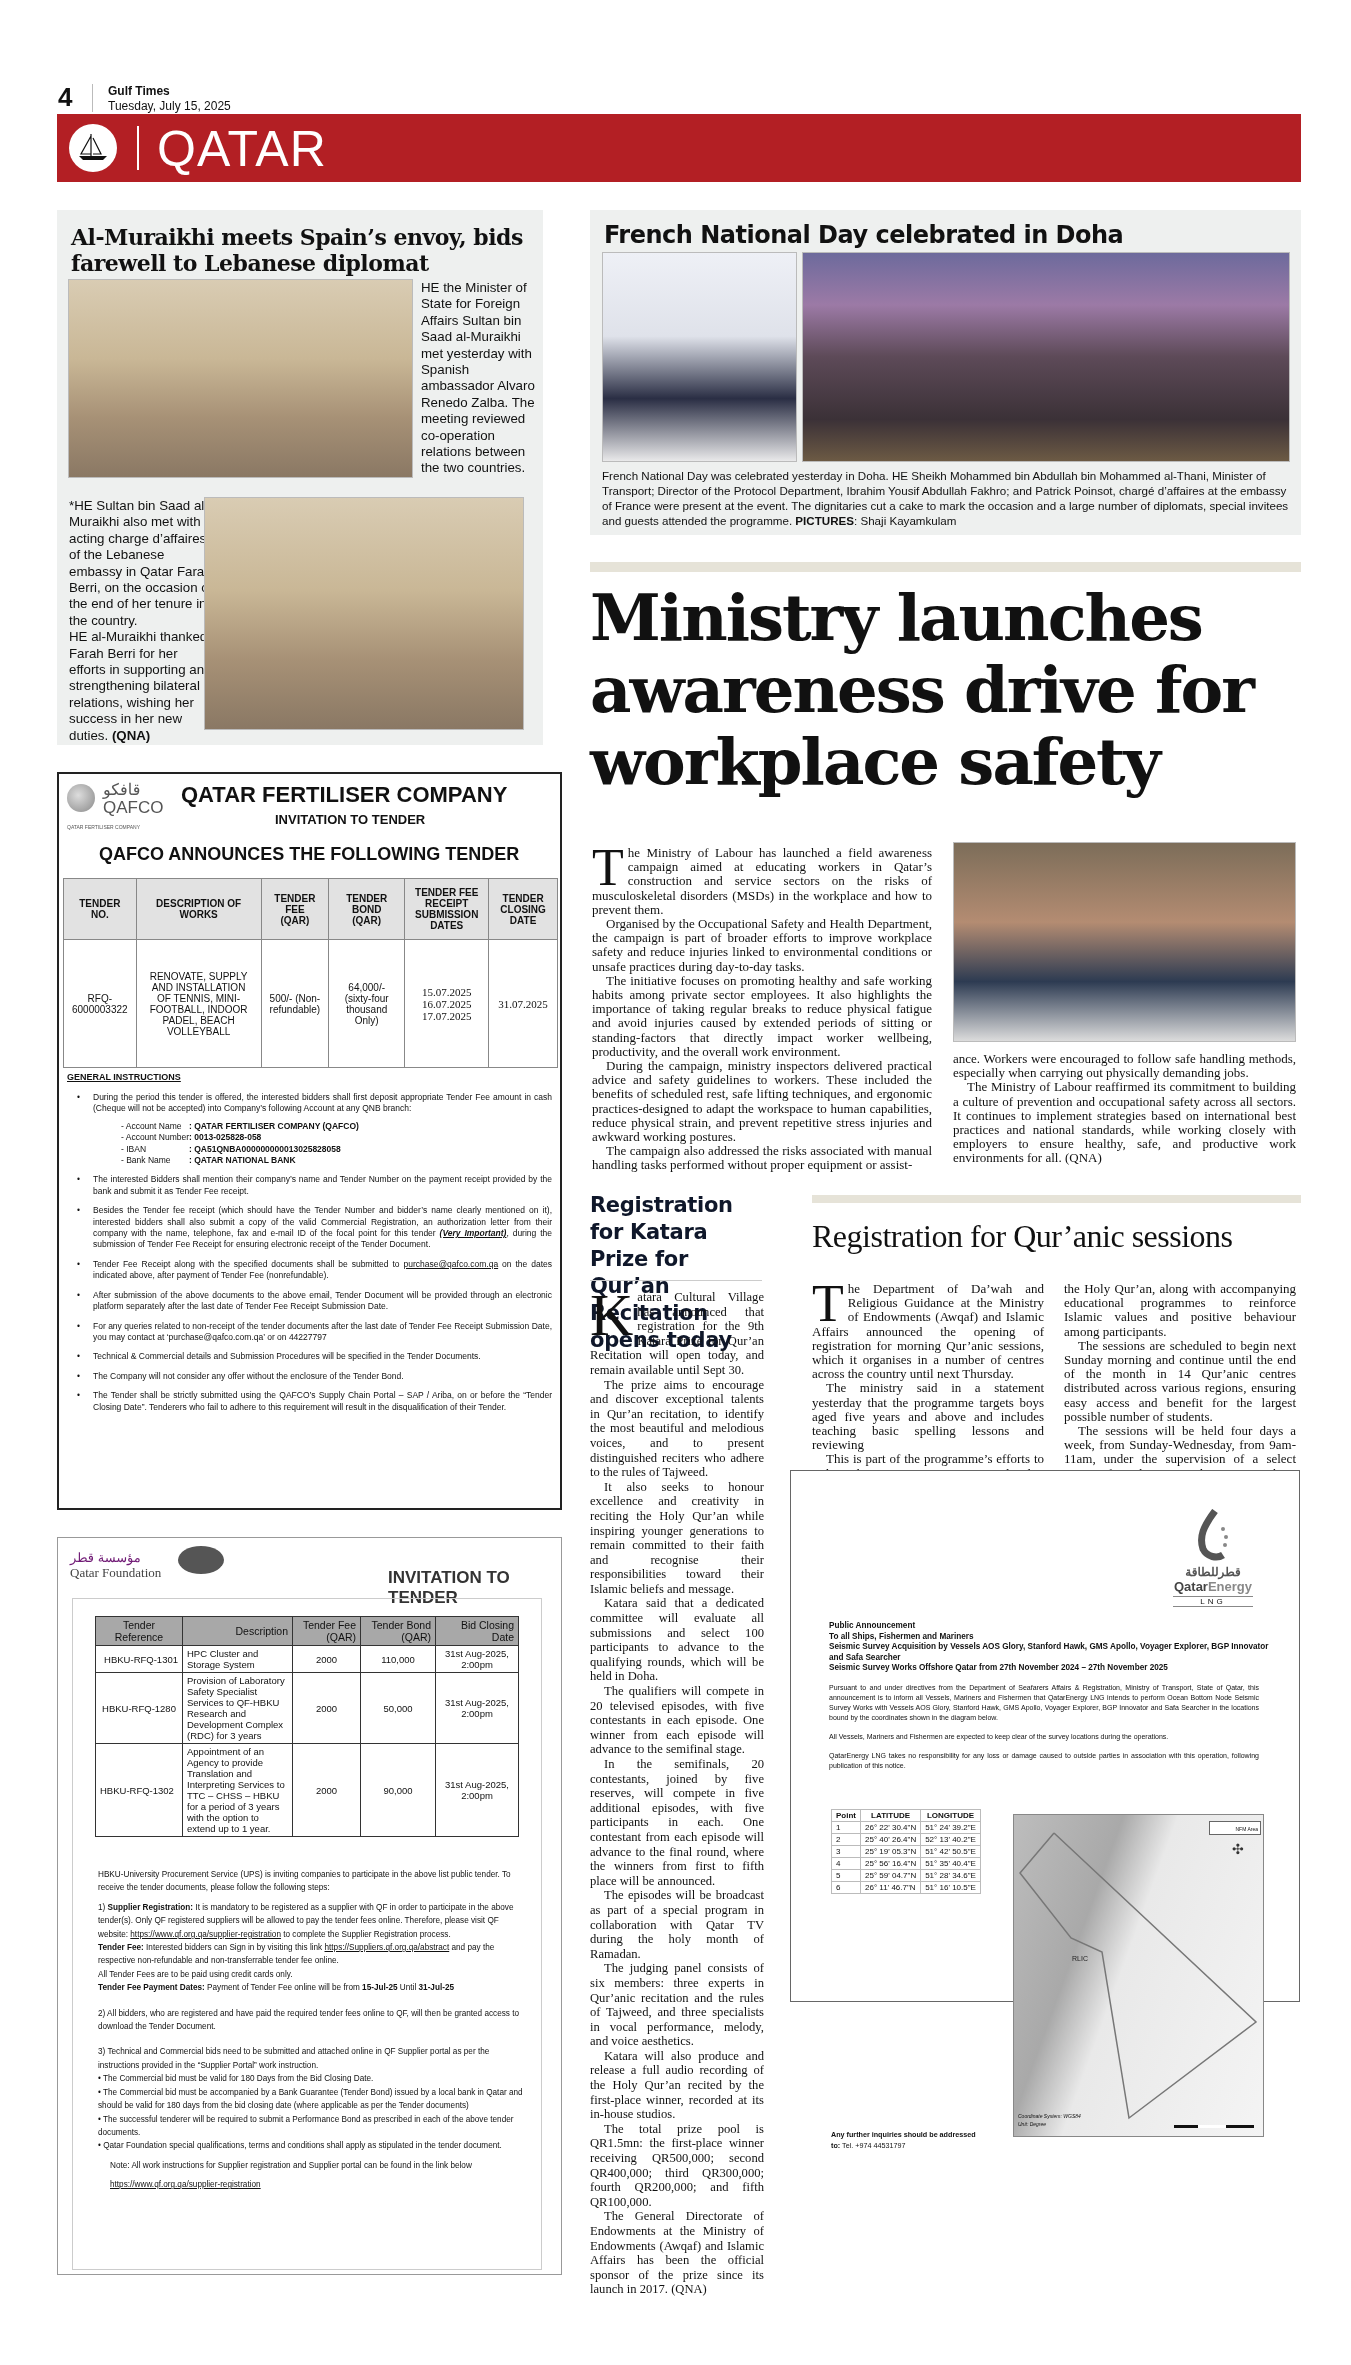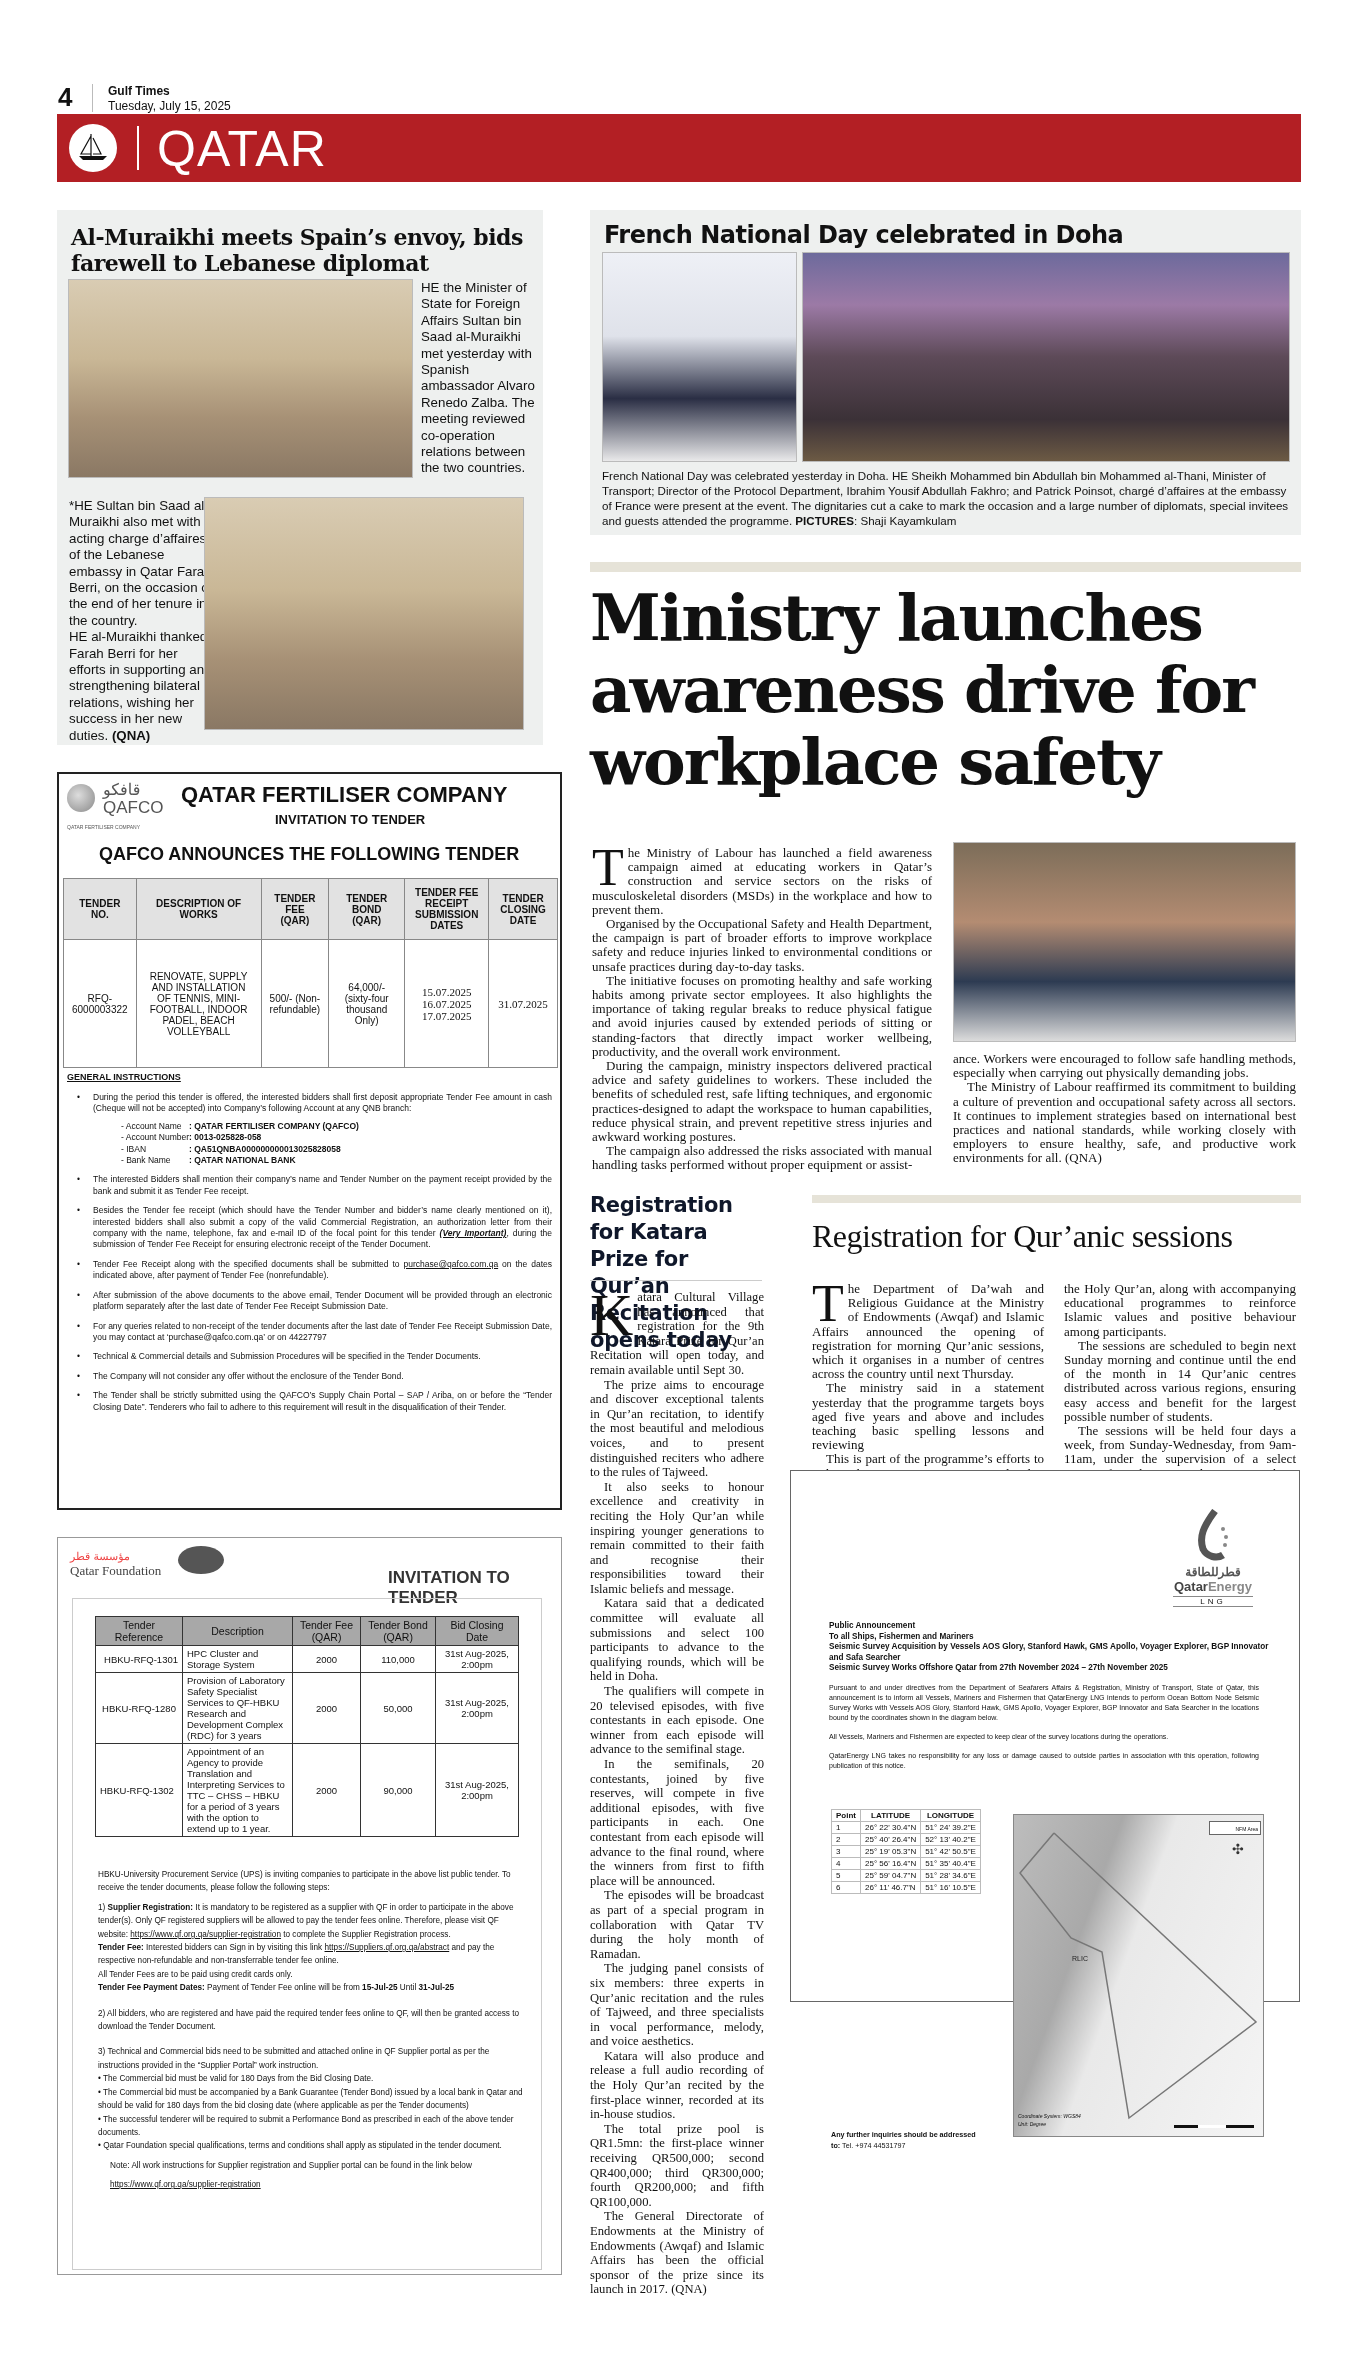--- a/index.html
+++ b/index.html
@@ -31,21 +31,21 @@
 .body p{text-indent:14px}
 .body p.first{text-indent:0}
 .drop{float:left;font-family:"Liberation Serif",serif;font-size:52px;line-height:40px;margin:2px 4px 0 0}
 .green-h{font-family:"DejaVu Sans",sans-serif;font-weight:bold;color:#0f172a;font-size:21px;line-height:27px;letter-spacing:-0.3px}
 .ad{border:2px solid #222;background:#fff}
 .ad2{border:1px solid #999;background:#fff}
 table{border-collapse:collapse}
 .qtab td,.qtab th{border:1px solid #888;font-size:10px;text-align:center;padding:8px;vertical-align:middle}
 .qtab th{background:#e2e2e2;font-weight:bold}
 .qftab td,.qftab th{border:1.5px solid #333;font-size:9.5px;padding:2px 4px;vertical-align:middle}
-.qftab th{background:#a8a8a8;font-weight:normal;text-align:center;font-size:10.5px}
+.qftab th{background:#a8a8a8;font-weight:normal;text-align:right;font-size:10.5px}
 .small{font-size:8.5px;line-height:11.4px}
 .small ul{list-style:none}
 .small li{position:relative;padding-left:26px;margin-bottom:8px;text-align:justify}
 .small li:before{content:"•";position:absolute;left:10px}
 .tiny{font-size:7px;line-height:10px}
 .coord td,.coord th{border:1px solid #bbb;font-size:8px;padding:1px 4px}
 .coord th{font-weight:bold}
 </style>
 </head>
 <body>
@@ -193,21 +193,21 @@
       <li>For any queries related to non-receipt of the tender documents after the last date of Tender Fee Receipt Submission Date, you may contact at ‘purchase@qafco.com.qa’ or on 44227797</li>
       <li>Technical &amp; Commercial details and Submission Procedures will be specified in the Tender Documents.</li>
       <li>The Company will not consider any offer without the enclosure of the Tender Bond.</li>
       <li>The Tender shall be strictly submitted using the QAFCO’s Supply Chain Portal – SAP / Ariba, on or before the “Tender Closing Date”. Tenderers who fail to adhere to this requirement will result in the disqualification of their Tender.</li>
     </ul>
   </div>
 </div>
 
 <div class="abs ad2" style="left:57px;top:1537px;width:505px;height:738px">
   <div class="abs" style="left:12px;top:12px">
-    <div style="font-size:11px;color:#ef4444">مؤسسة قطر</div>
+    <div style="font-size:13px;color:#701a75">مؤسسة قطر</div>
     <div class="serif" style="font-size:13px;color:#444">Qatar Foundation</div>
     <div style="position:absolute;left:108px;top:-4px;width:46px;height:28px;border-radius:50%;background:#555"></div>
   </div>
   <div class="abs" style="left:330px;top:30px;font-size:17px;font-weight:bold;color:#333">INVITATION TO TENDER</div>
   <div class="abs" style="left:14px;top:60px;width:470px;height:672px;border:1px solid #ccc"></div>
   <table class="abs qftab" style="left:37px;top:78px;width:424px">
     <tbody>
         <tr>
       <th style="width:87px;text-align:center">Tender Reference</th>
       <th style="width:110px">Description</th>

